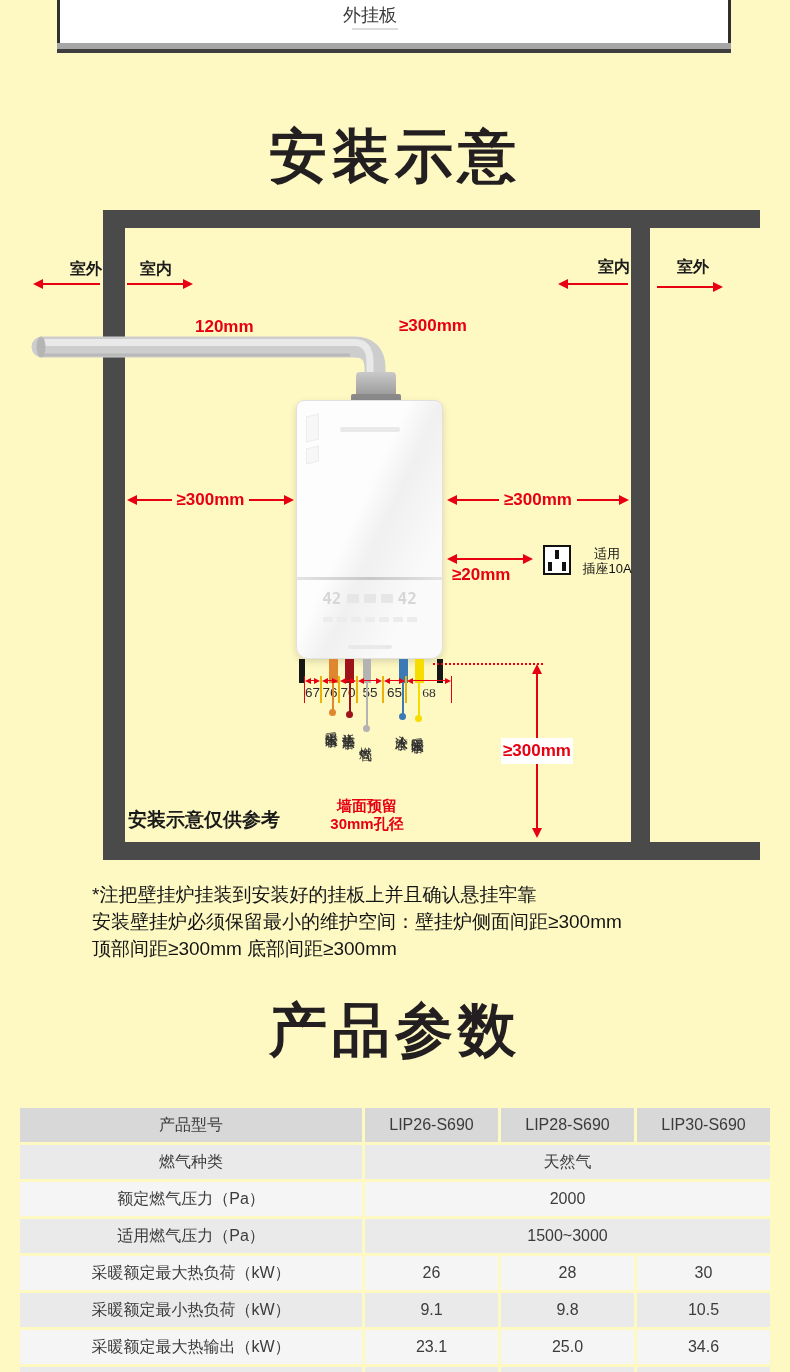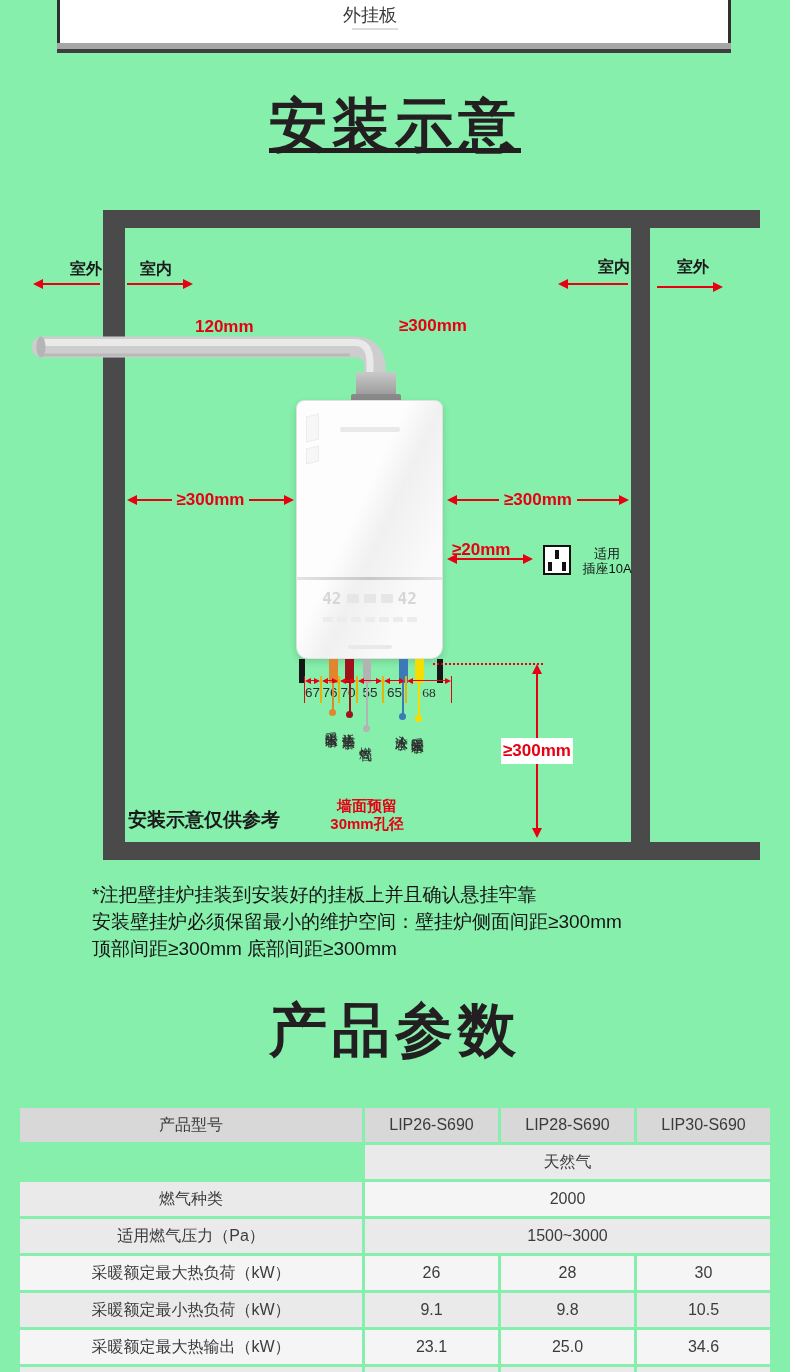--- a/index.html
+++ b/index.html
@@ -1,19 +1,19 @@
 <!DOCTYPE html>
 <html><head>
 <meta charset="utf-8">
 <style>
   :root{ --red:#e60012; --wall:#4a4a4a; --ink:#1a1a1a; }
   *{ margin:0; padding:0; box-sizing:border-box; }
   html,body{ background:#fff; }
   body{ font-family:"Liberation Sans", sans-serif; }
-  .page{ position:relative; width:790px; height:1372px; margin:0 auto; background:#86efac; overflow:hidden; }
+  .page{ position:relative; width:790px; height:1372px; margin:0 auto; background:#fef9c3; overflow:hidden; }
   .abs{ position:absolute; }
 
   
   .plate-box{ left:57px; top:0; width:674px; height:43px; background:#fff;
     border-left:3px solid #2f2f2f; border-right:3px solid #2f2f2f; }
   .plate-label{ left:300px; top:3px; width:140px; text-align:center; font-size:18px; color:#3a3a3a; }
   .plate-line{ left:352px; top:28px; width:46px; height:2px; background:#dcdcdc; }
   .plate-edge-a{ left:57px; top:43px; width:674px; height:6px; background:#a6a6a6; }
   .plate-edge-b{ left:57px; top:49px; width:674px; height:4px; background:#3e3e3e; }
 
@@ -113,21 +113,21 @@
 <body>
 
 <div class="page">
 
   <div class="abs plate-box"></div>
   <div class="abs plate-label">外挂板</div>
   <div class="abs plate-line"></div>
   <div class="abs plate-edge-a"></div>
   <div class="abs plate-edge-b"></div>
 
-  <div class="abs sec-title" style="top:87px;text-decoration:underline;">安装示意</div>
+  <div class="abs sec-title" style="top:118px;">安装示意</div>
 
   <div class="abs wall" style="left:103px;top:210px;width:657px;height:18px;"></div>
   <div class="abs wall" style="left:103px;top:210px;width:22px;height:650px;"></div>
   <div class="abs wall" style="left:631px;top:210px;width:19px;height:650px;"></div>
   <div class="abs wall" style="left:103px;top:842px;width:657px;height:18px;"></div>
 
   <div class="room-lbl" style="left:58px;top:259px;">室外</div>
   <div class="arr-h" style="left:33px;top:278px;width:67px;">
       <span class="tri tri-l"></span>
       <span class="ln"></span>
@@ -197,21 +197,21 @@
     <span class="dim-lbl">≥300mm</span>
     <span class="ln"></span>
       <span class="tri tri-r"></span>
   </div>
 
   <div class="arr-h" style="left:447px;top:553px;width:86px;">
     <span class="tri tri-l"></span>
       <span class="ln"></span>
       <span class="tri tri-r"></span>
   </div>
-  <div class="red-txt" style="left:452px;top:540px;">≥20mm</div>
+  <div class="red-txt" style="left:452px;top:565px;">≥20mm</div>
   <div class="abs socket">
     <span class="s-top"></span>
       <span class="s-bl"></span>
       <span class="s-br"></span>
   </div>
   <div class="abs socket-lbl">
     <div>适用</div>
     <div>插座10A</div>
   </div>
 
@@ -312,23 +312,24 @@
   </div>
 
   <div class="abs sec-title" style="top:992px;">产品参数</div>
 
   <div class="abs ptable">
     <div class="c hd">产品型号</div>
     <div class="c hd">LIP26-S690</div>
     <div class="c hd">LIP28-S690</div>
     <div class="c hd">LIP30-S690</div>
 
+    <div class="c g">燃气种类</div>
     <div class="c g span3">天然气</div>
-    <div class="c g">燃气种类</div>
-
+
+    <div class="c w">额定燃气压力（Pa）</div>
     <div class="c w span3">2000</div>
 
     <div class="c g">适用燃气压力（Pa）</div>
     <div class="c g span3">1500~3000</div>
 
     <div class="c w">采暖额定最大热负荷（kW）</div>
     <div class="c w">26</div>
     <div class="c w">28</div>
     <div class="c w">30</div>
 

